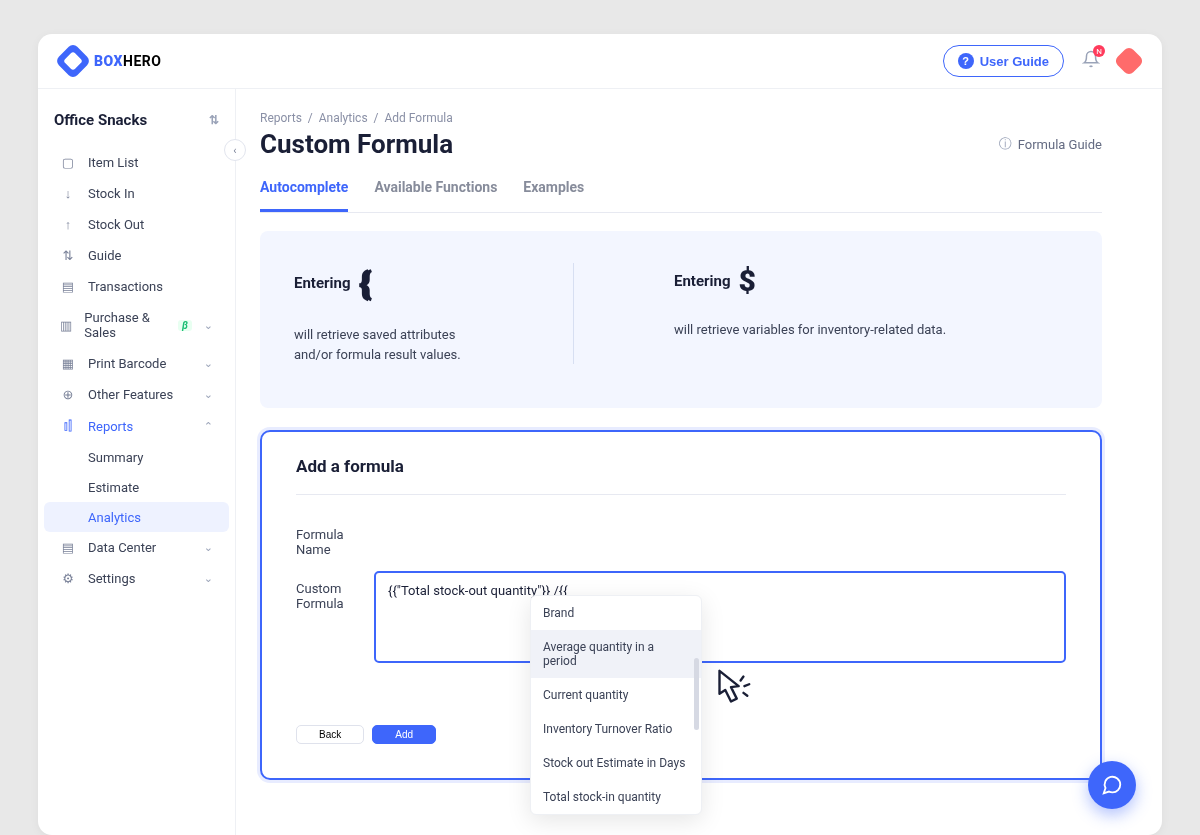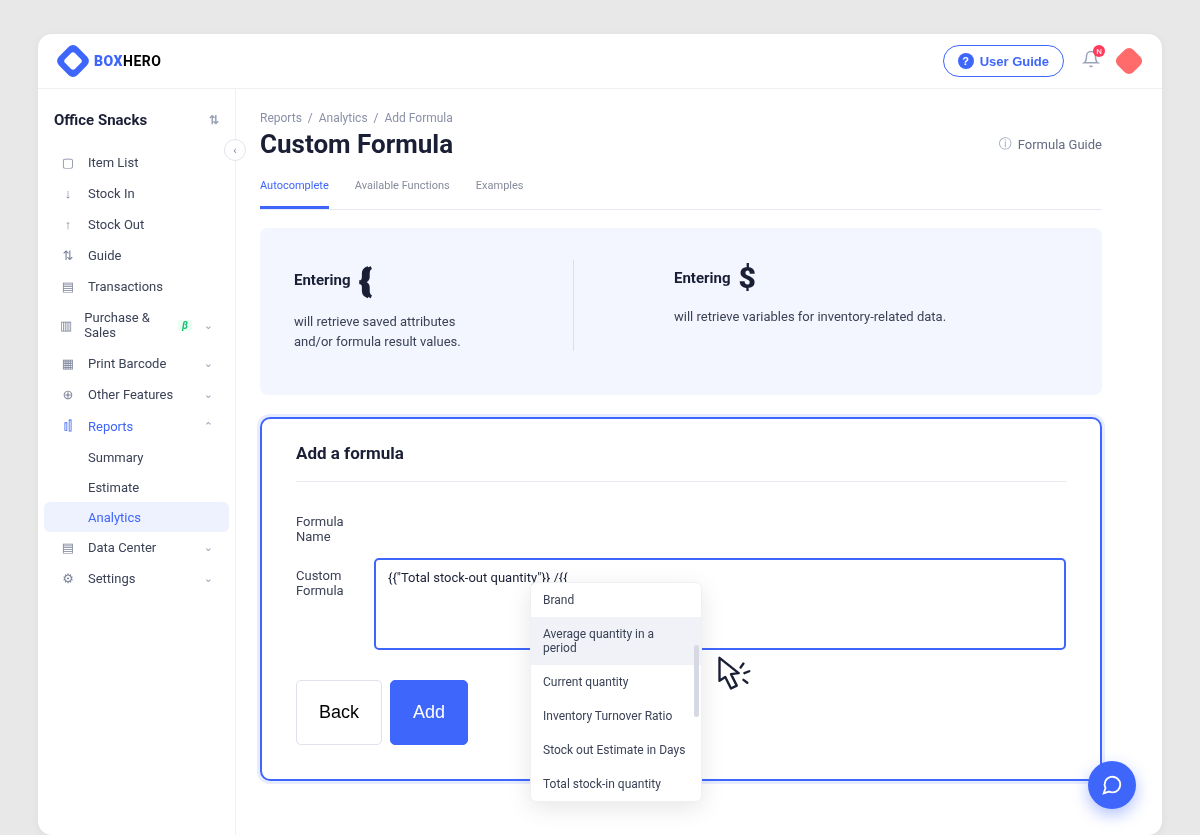--- a/index.html
+++ b/index.html
@@ -30,38 +30,38 @@
 .nav-sub.selected { background:#eef2ff; color:#3e66fb; border-radius:6px; }
 .beta { background:#e8fff1; color:#1abf73; font-size:10px; font-style:italic; font-weight:700; padding:0 4px; border-radius:3px; margin-left:6px; }
 .collapse-btn { position:absolute; right:-11px; top:50px; width:22px; height:22px; border:1px solid #e2e5ee; background:#fff; border-radius:50%; display:flex; align-items:center; justify-content:center; font-size:11px; color:#7a8299; cursor:pointer; }
 .main { flex:1; padding: 22px 60px 22px 24px; overflow:auto; }
 .breadcrumb { font-size: 12px; color:#8a90a6; margin-bottom:4px; }
 .breadcrumb span { cursor:pointer; }
 .page-head { display:flex; justify-content:space-between; align-items:center; margin-bottom:14px; }
 .page-title { font-size: 26px; font-weight:700; color:#1a1f36; }
 .formula-guide { font-size:13px; color:#646b82; display:flex; align-items:center; gap:6px; cursor:pointer; }
 .tabs { display:flex; gap:26px; border-bottom:1px solid #e7e9f1; margin-bottom:18px; }
-.tab { font-size:11px; font-weight:400; color:#878c9b; padding: 6px 0 14px 0; cursor:pointer; border-bottom:3px solid transparent; }
+.tab { font-size:14px; font-weight:700; color:#878c9b; padding: 6px 0 14px 0; cursor:pointer; border-bottom:3px solid transparent; }
 .tab.active { color:#3e66fb; border-bottom-color:#3e66fb; }
 .info-card { background:#f3f6ff; border-radius:8px; padding: 32px 34px 44px 34px; display:flex; gap:100px; margin-bottom:22px; position:relative; }
 .info-col { max-width:280px; }
 .info-col.first { border-right:1px solid #d7dff2; padding-right:80px; }
-.entering-row { display:flex; align-items:center; gap:8px; margin-bottom:12px; }
+.entering-row { display:flex; align-items:center; gap:8px; margin-bottom:22px; }
 .entering-label { font-size:15px; font-weight:700; color:#1a1f36; }
 .braces { font-size:34px; font-weight:900; letter-spacing:-8px; color:#1a1f36; }
 .dollar { font-size:30px; font-weight:900; color:#1a1f36; }
 .info-desc { font-size:13px; color:#3b4256; line-height:1.5; }
 .formula-section { border:2px solid #3e66fb; border-radius:10px; padding:24px 34px 34px 34px; box-shadow: 0 0 0 3px rgba(62,102,251,0.12); }
 .section-title { font-size:17px; font-weight:700; color:#1a1f36; padding-bottom:18px; border-bottom:1px solid #e7e9f1; margin-bottom:22px; }
 .form-row { display:flex; align-items:flex-start; margin-bottom:14px; }
 .form-label { width:78px; font-size:13px; color:#3b4256; padding-top:10px; }
 .form-input { flex:1; border:1px solid #dfe2ec; border-radius:5px; padding:9px 12px; font-size:13px; color:#1a1f36; }
 .form-textarea { flex:1; border:2px solid #3e66fb; border-radius:5px; padding:10px 12px; font-size:13px; color:#1a1f36; min-height:92px; font-family:inherit; position:relative; }
 .btn-row { display:flex; gap:8px; margin-top:30px; }
-.btn { padding:21px 22px; border-radius:5px; font-size:18px; cursor:pointer; border:1px solid #dfe2ec; background:#fff; }
+.btn { padding:3px 22px; border-radius:5px; font-size:10px; cursor:pointer; border:1px solid #dfe2ec; background:#fff;margin-top:32px; }
 .btn-primary { background:#3e66fb; color:#fff; border-color:#3e66fb; }
 .dropdown { position:absolute; background:#fff; border:1px solid #eef0f4; border-radius:6px; box-shadow:0 6px 24px rgba(0,0,0,0.1); width:172px; font-size:12px; z-index:10; }
 .dropdown-item { padding:10px 12px; cursor:pointer; color:#3b4256; position:relative; }
 .dropdown-item.highlight { background:#f0f2f8; }
 .dropdown-scroll { position:absolute; right:2px; top:62px; width:5px; height:72px; background:#d6d9e3; border-radius:3px; }
 .pointer { position:absolute; width:46px; height:46px; z-index:11; pointer-events:none; }
 .fab { position:absolute; right:26px; bottom:26px; width:48px; height:48px; background:#3e66fb; border-radius:50%; display:flex; align-items:center; justify-content:center; color:#fff; box-shadow:0 6px 16px rgba(62,102,251,0.4); cursor:pointer; }
 </style>
 </head>
 <body>

